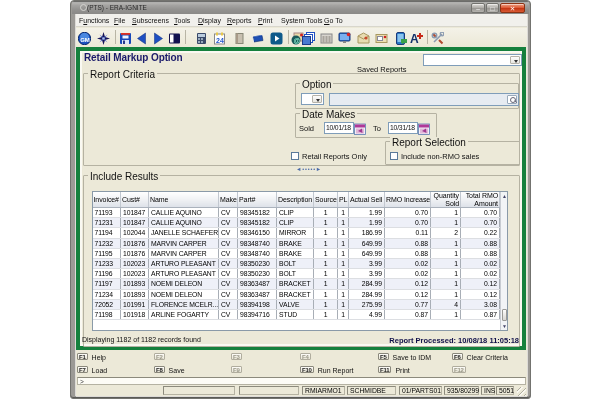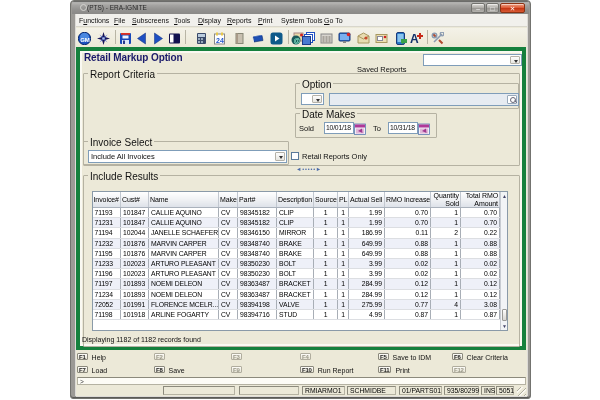--- a/index.html
+++ b/index.html
@@ -211,26 +211,27 @@
               </svg></div>
           <div class="a lab" style="left:77px;top:10px">To</div>
           <div class="a fld" style="left:92px;top:8px;width:30px;height:12px;line-height:10px;padding-left:1px;font-size:6.8px;letter-spacing:-0.2px">10/31/18</div>
           <div class="cal" style="left:122px"><svg width="12" height="12">
                 <rect x="0.5" y="1" width="11" height="10.5" fill="#f2eef6" stroke="#5a7ab0" stroke-width="0.8"></rect>
                 <rect x="1" y="1.5" width="10" height="3" fill="#b03898"></rect>
                 <rect x="2" y="5.5" width="8" height="5" fill="#e0b8d8"></rect>
                 <path d="M4 8 L8 5.5 L8.5 10 Z" fill="#a03890"></path>
               </svg></div>
         </div>
-        <div class="a fs" style="left:1px;top:88px;width:206px;height:24px">
-            <span class="leg">Invoice Select</span>
-          <div class="a fld" style="left:4px;top:8px;width:199px;height:13px;line-height:11px;padding-left:2px">Include All Invoices<span class="dbtn"></span></div>
-        </div>
         <div class="a cb" style="left:209px;top:99px"></div>
         <div class="a lab" style="left:220px;top:99.5px">Retail Reports Only</div>
+        <div class="a fs" style="left:303px;top:88px;width:135px;height:24px">
+            <span class="leg">Report Selection</span>
+          <div class="cb a" style="left:4px;top:10px"></div>
+          <div class="a lab" style="left:15px;top:10px">Include non-RMO sales</div>
+        </div>
         <div class="a" style="left:214px;top:113.5px;font-size:5.5px;color:#4a6aaa;letter-spacing:0.8px">◄•••••►</div>
 
         <div class="a fs" style="left:1px;top:122px;width:437px;height:172px">
             <span class="leg">Include Results</span>
           </div>
         <div class="a grid">
           <table id="tbl">
               <colgroup>
                 <col style="width:28px">
                 <col style="width:28px">
@@ -416,20 +417,21 @@
                 </tr>
               </tbody>
             </table>
           <div class="sb">
               <div style="position:absolute;top:1px;left:0;width:7px;text-align:center;font-size:5px;color:#446">▲</div>
               <div style="position:absolute;bottom:9px;left:0.5px;width:5px;height:12px;background:linear-gradient(#fdfdfc,#d8d6d2);border:1px solid #9a9a96;border-radius:1px"></div>
               <div style="position:absolute;bottom:1px;left:0;width:7px;text-align:center;font-size:5px;color:#446">▼</div>
             </div>
         </div>
         <div class="a lab" style="left:0px;top:283.5px;font-size:7px">Displaying 1182 of 1182 records found</div>
+        <div class="a" style="right:0.5px;top:283px;font-size:7.5px;font-weight:bold;color:#10104a">Report Processed: 10/08/18 11:05:18</div>
       </div>
     </div>
     <div class="a fkey" id="fk" style="left:0;top:337px;width:451px;height:26px">
         <div class="a" style="left:1px;top:2px"><span class="kb">F1</span><span class="fktxt">Help</span></div>
         <div class="a" style="left:78px;top:2px"><span class="kb off">F2</span><span class="fktxt"></span></div>
         <div class="a" style="left:155px;top:2px"><span class="kb off">F3</span><span class="fktxt"></span></div>
         <div class="a" style="left:224px;top:2px"><span class="kb off">F4</span><span class="fktxt"></span></div>
         <div class="a" style="left:302px;top:2px"><span class="kb">F5</span><span class="fktxt">Save to IDM</span></div>
         <div class="a" style="left:376px;top:2px"><span class="kb">F6</span><span class="fktxt">Clear Criteria</span></div>
         <div class="a" style="left:1px;top:15px"><span class="kb">F7</span><span class="fktxt">Load</span></div>

